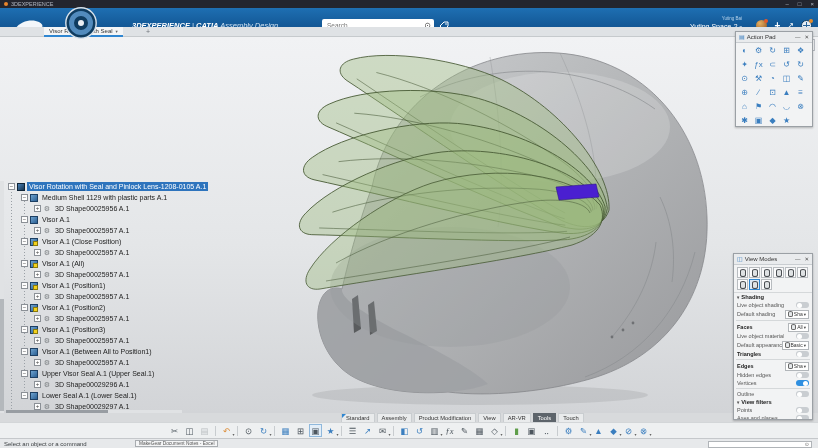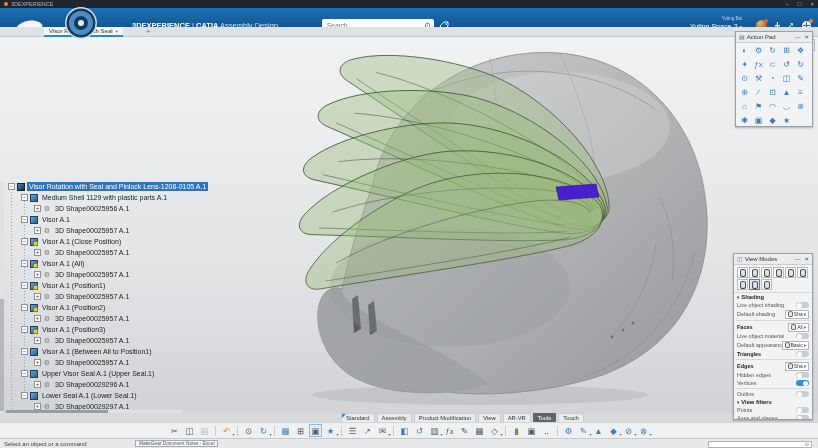--- a/index.html
+++ b/index.html
@@ -7,21 +7,21 @@
        font-family:"Liberation Sans",sans-serif;-webkit-font-smoothing:antialiased;}
   
   #winbar{position:absolute;left:0;top:0;width:818px;height:8px;background:#23252e;
           display:flex;align-items:center;padding:0 4px;box-sizing:border-box;color:#aeb3bd;font-size:5.5px;}
   .windot{width:4px;height:4px;border-radius:50%;background:#e8852c;margin-right:3px;flex:none;}
   .winctrls{margin-left:auto;display:flex;gap:9px;font-size:6px;color:#b8bec9;line-height:8px;}
   
   #header{position:absolute;top:8px;left:0;width:818px;height:19px;background:linear-gradient(#1e6fb2,#135795);}
   #logo{position:absolute;left:13px;top:10px;}
   #compass{position:absolute;left:64px;top:6px;z-index:20;}
-  .apptitle{position:absolute;left:132px;top:13px;color:#fff;font-size:7.5px;white-space:nowrap;}
+  .apptitle{position:absolute;left:132px;top:13px;color:#fff;font-size:7.5px;white-space:nowrap;font-style:italic;}
   .apptitle .b{font-weight:bold;}
   .apptitle .lt{color:#cfe2f2;font-weight:normal;}
   .searchwrap{position:absolute;left:322px;top:11px;width:112px;height:13px;background:#fff;border-radius:2px;
               display:flex;align-items:center;padding:0 3px;box-sizing:border-box;}
   .searchwrap input{border:0;outline:0;flex:1;min-width:0;font-size:6.5px;color:#333;background:transparent;font-family:inherit;}
   .mag{color:#444;font-size:8px;line-height:8px;flex:none;}
   #tagicon{position:absolute;left:439px;top:13px;}
   .userarea{position:absolute;right:76px;top:9px;text-align:right;color:#fff;line-height:1;}
   .username{font-size:4.5px;color:#b9d4ea;margin-bottom:1.5px;}
   .space{font-size:7px;white-space:nowrap;}

